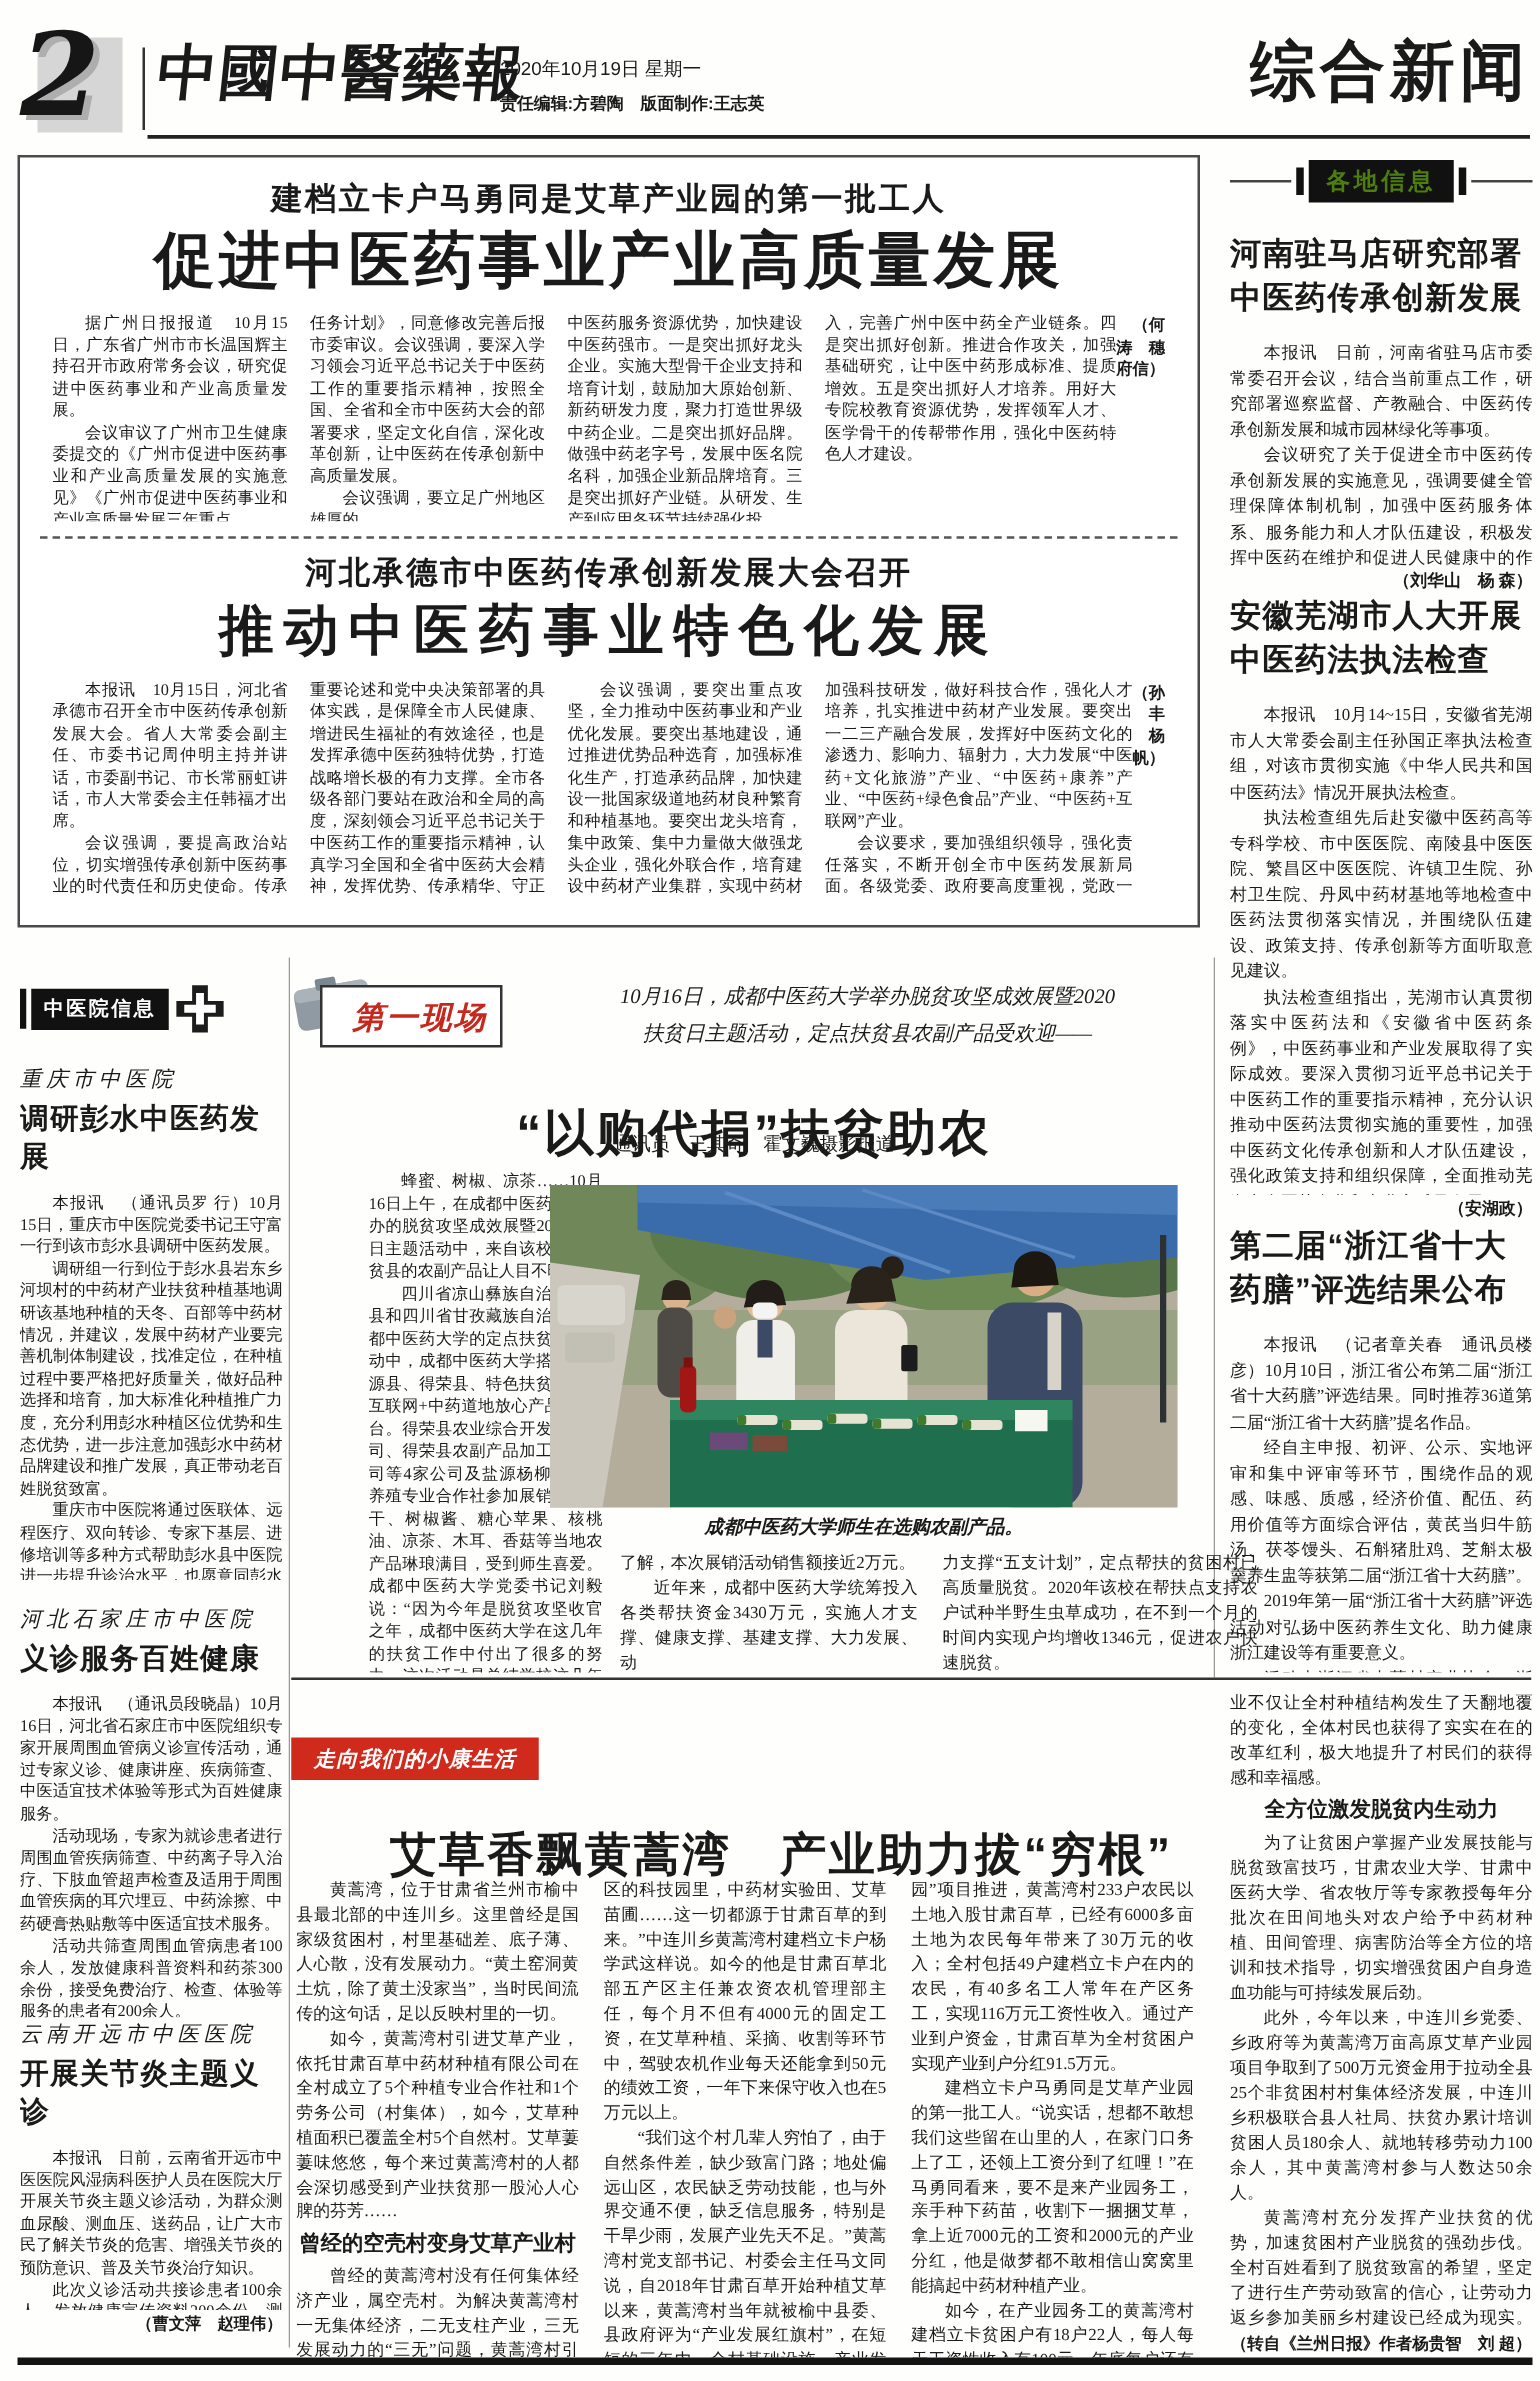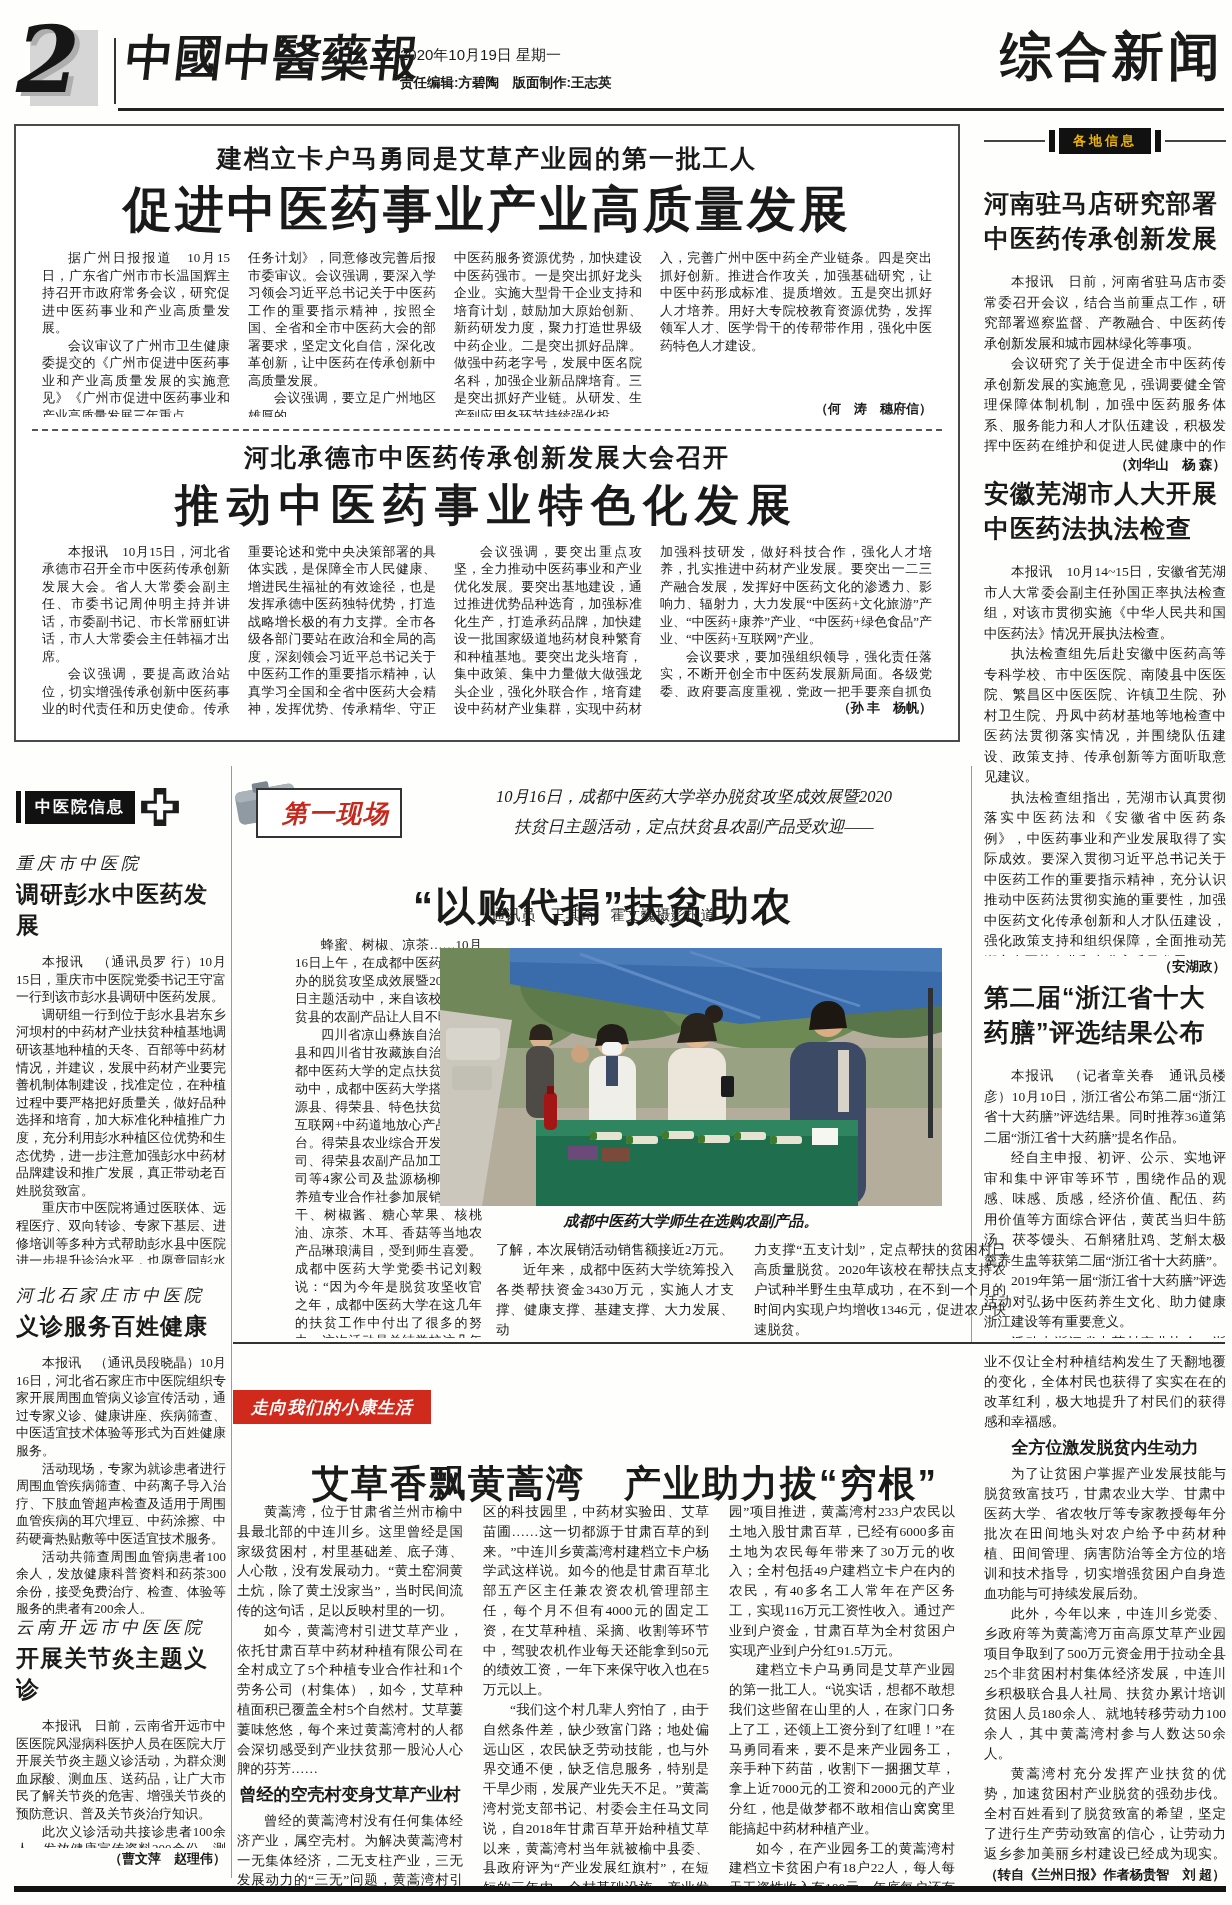--- a/index.html
+++ b/index.html
@@ -20,36 +20,36 @@
   .mast-rule{left:118px;top:108px;width:1106px;height:3px;background:#222;}
   
   .top-box{left:14px;top:124px;width:946px;height:618px;border:2px solid #4a4a4a;box-sizing:border-box;
            padding:12px 26px;background:#fff;}
   .tb-kicker{text-align:center;font-size:25px;font-weight:700;letter-spacing:2px;margin:4px 0 2px;}
   .tb-headline{text-align:center;font-size:49px;font-weight:900;letter-spacing:3px;margin:6px 0 12px;line-height:1.15;}
   .tb-headline2{font-size:44px;letter-spacing:8px;}
   .tb-cols{display:flex;justify-content:space-between;}
   .tcol{overflow:hidden;font-size:13px;line-height:17.5px;}
   .tcol.w{width:188px;height:168px;}
-  .tcol.wide{width:272px;height:168px;display:flex;flex-direction:column;}
+  .tcol.wide{width:272px;height:168px;display:flex;flex-direction:row;}
   .tcol .abody{flex:1 1 auto;overflow:hidden;}
   .h2cols .tcol{height:174px;}
   .dashed-rule{border-top:2px dashed #555;margin:12px -10px 10px;}
   
   .para{margin:0;text-indent:2em;text-align:justify;}
   .para.cont{text-indent:0;}
   .sig{margin:2px 0 0;text-align:right;font-weight:700;text-indent:0;}
   .colsub{margin:6px 0;text-align:center;font-weight:700;text-indent:0;
           font-family:"Liberation Sans","DejaVu Sans",sans-serif;font-size:17px;}
   
   .sidebar{left:984px;top:124px;width:242px;height:1218px;}
   .side-head{position:absolute;left:0;top:4px;width:100%;display:flex;align-items:center;}
   .side-head .ln{flex:1;height:2px;background:#444;}
   .side-head .bar{width:6px;height:22px;background:#111;margin:0 4px;}
-  .side-head-box{background:#111;color:#eab308;font-size:13px;font-weight:700;letter-spacing:3px;
+  .side-head-box{background:#111;color:#4d7c0f;font-size:19px;font-weight:700;letter-spacing:3px;
                  padding:4px 14px;white-space:nowrap;}
   .side-art{position:absolute;left:0;width:242px;display:flex;flex-direction:column;overflow:hidden;}
   .side-hl{margin:0 0 16px;font-size:25px;line-height:35px;font-weight:800;letter-spacing:1px;white-space:pre-line;}
   .side-art .abody{flex:1 1 auto;overflow:hidden;font-size:13.5px;line-height:20.5px;}
   .side-art .asig{flex:0 0 auto;text-align:right;font-weight:700;font-size:13.5px;padding-top:2px;}
   .sa0{top:62px;height:288px;} .sa1{top:352px;height:500px;} .sa2{top:856px;height:358px;}
   
   .leftcol{left:16px;top:780px;width:210px;height:1108px;}
   .badge{position:absolute;left:0;top:6px;display:flex;align-items:center;}
   .badge .vbar{width:5px;height:32px;background:#111;margin-right:4px;}

